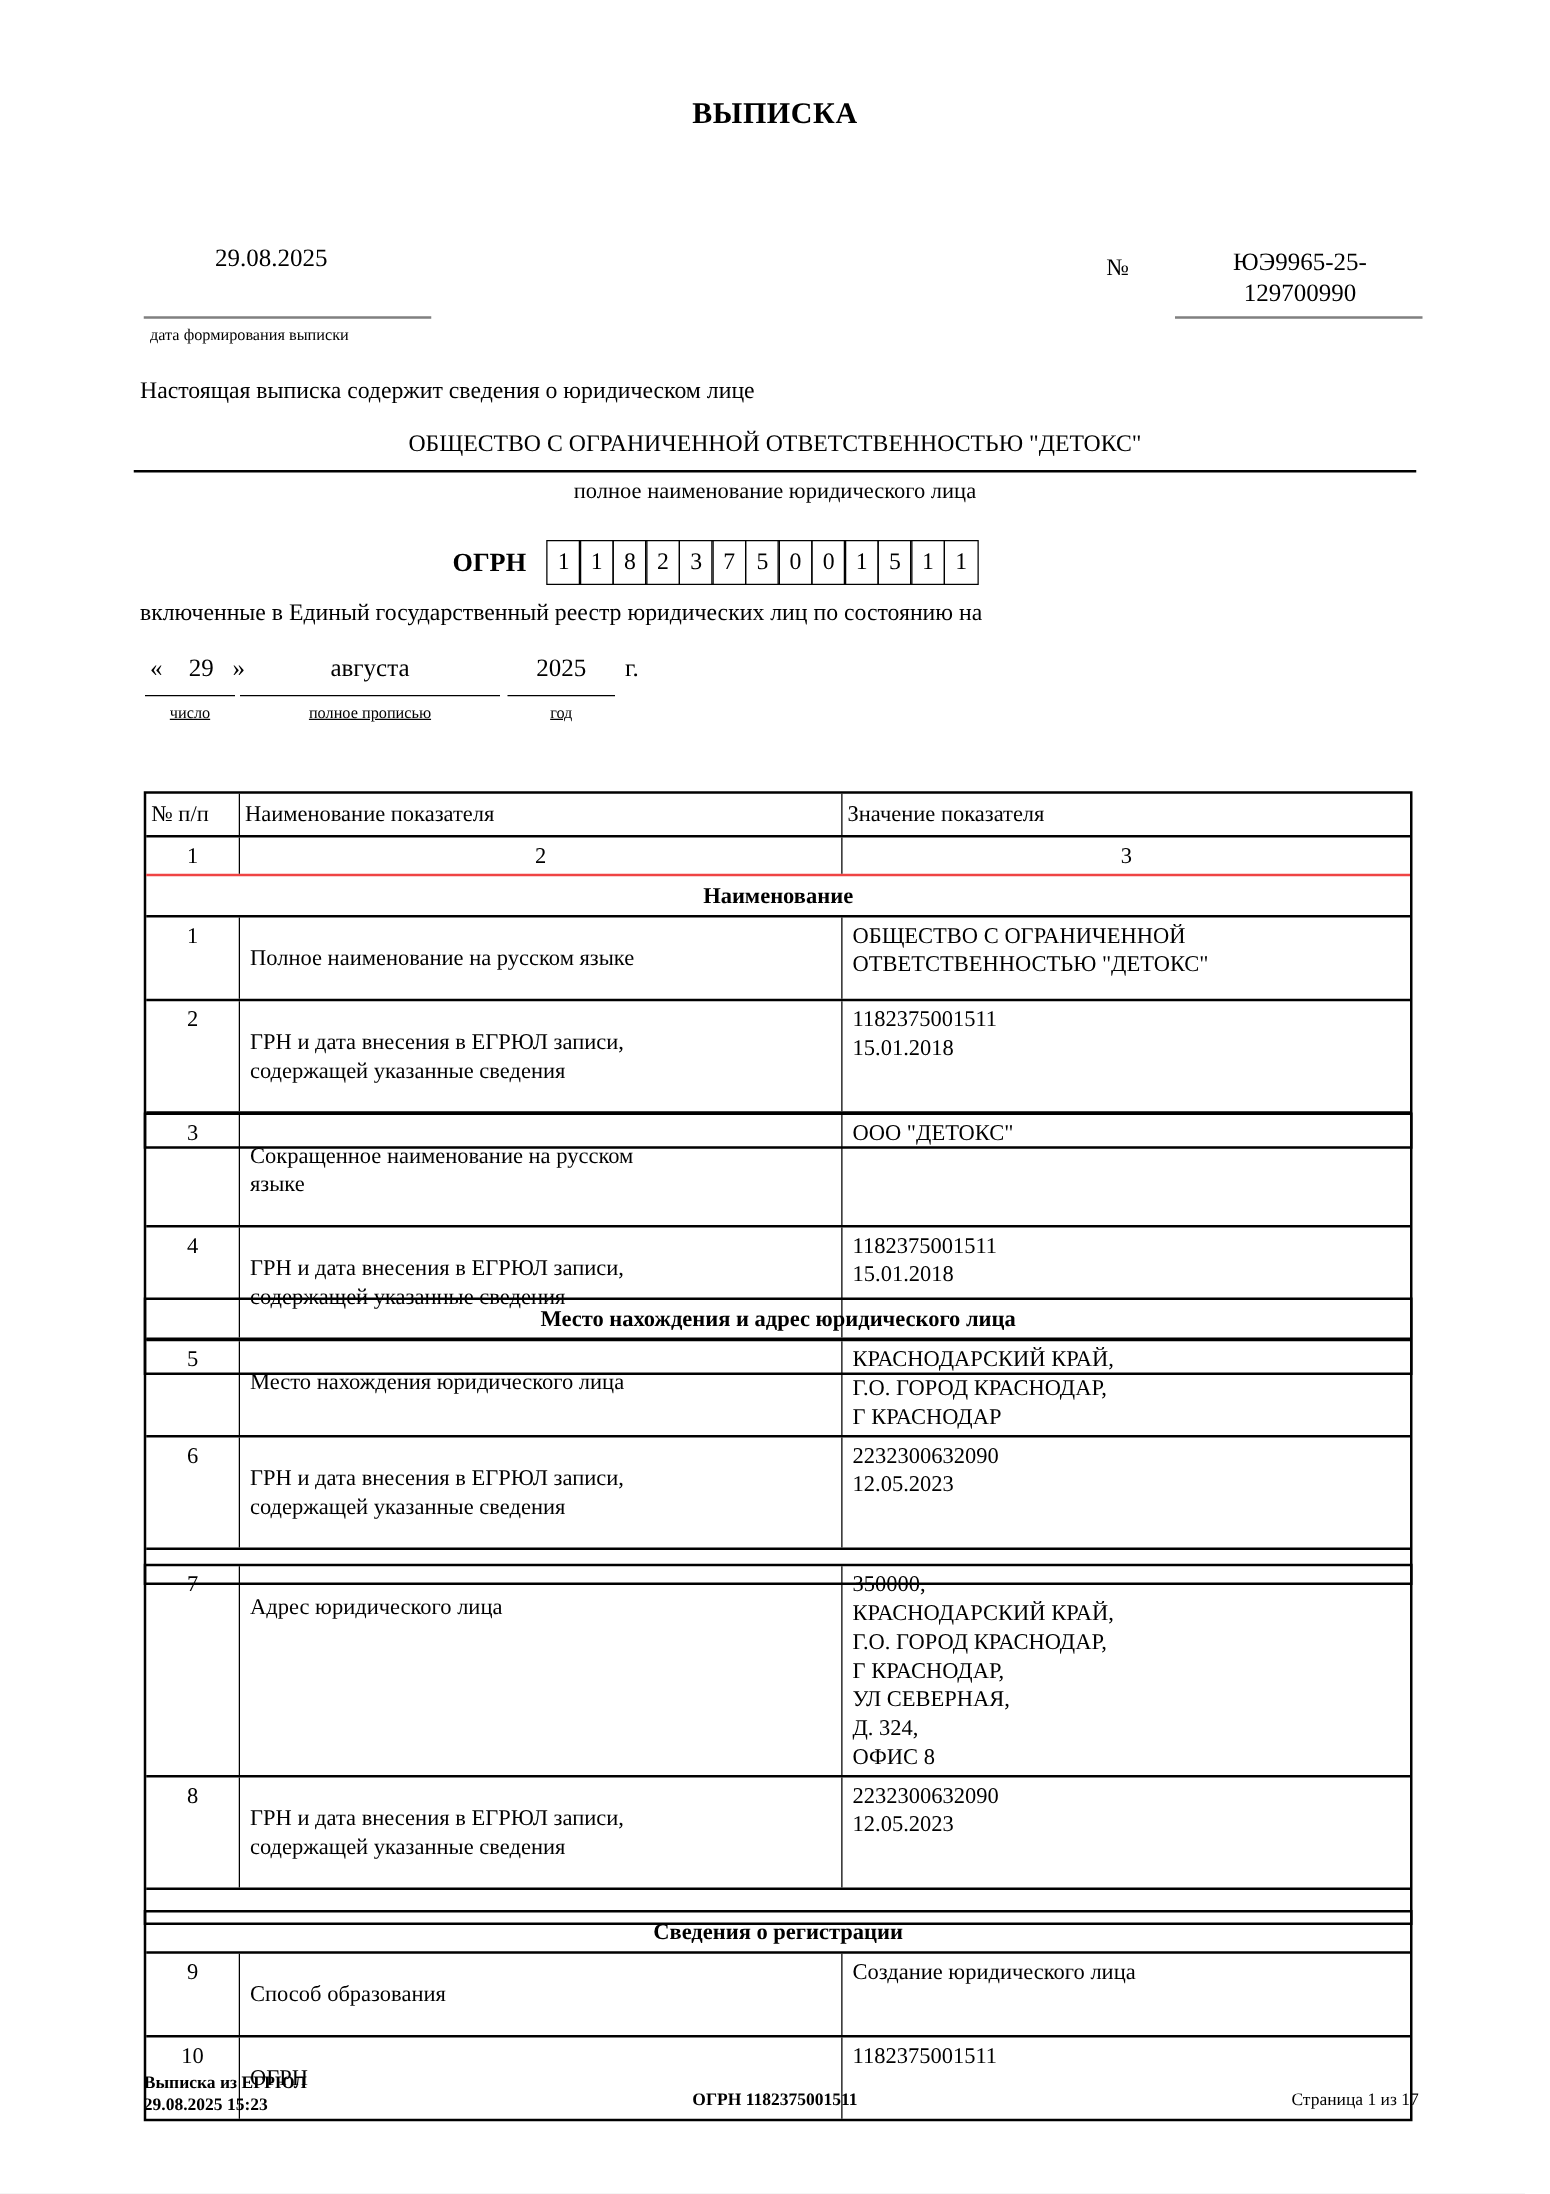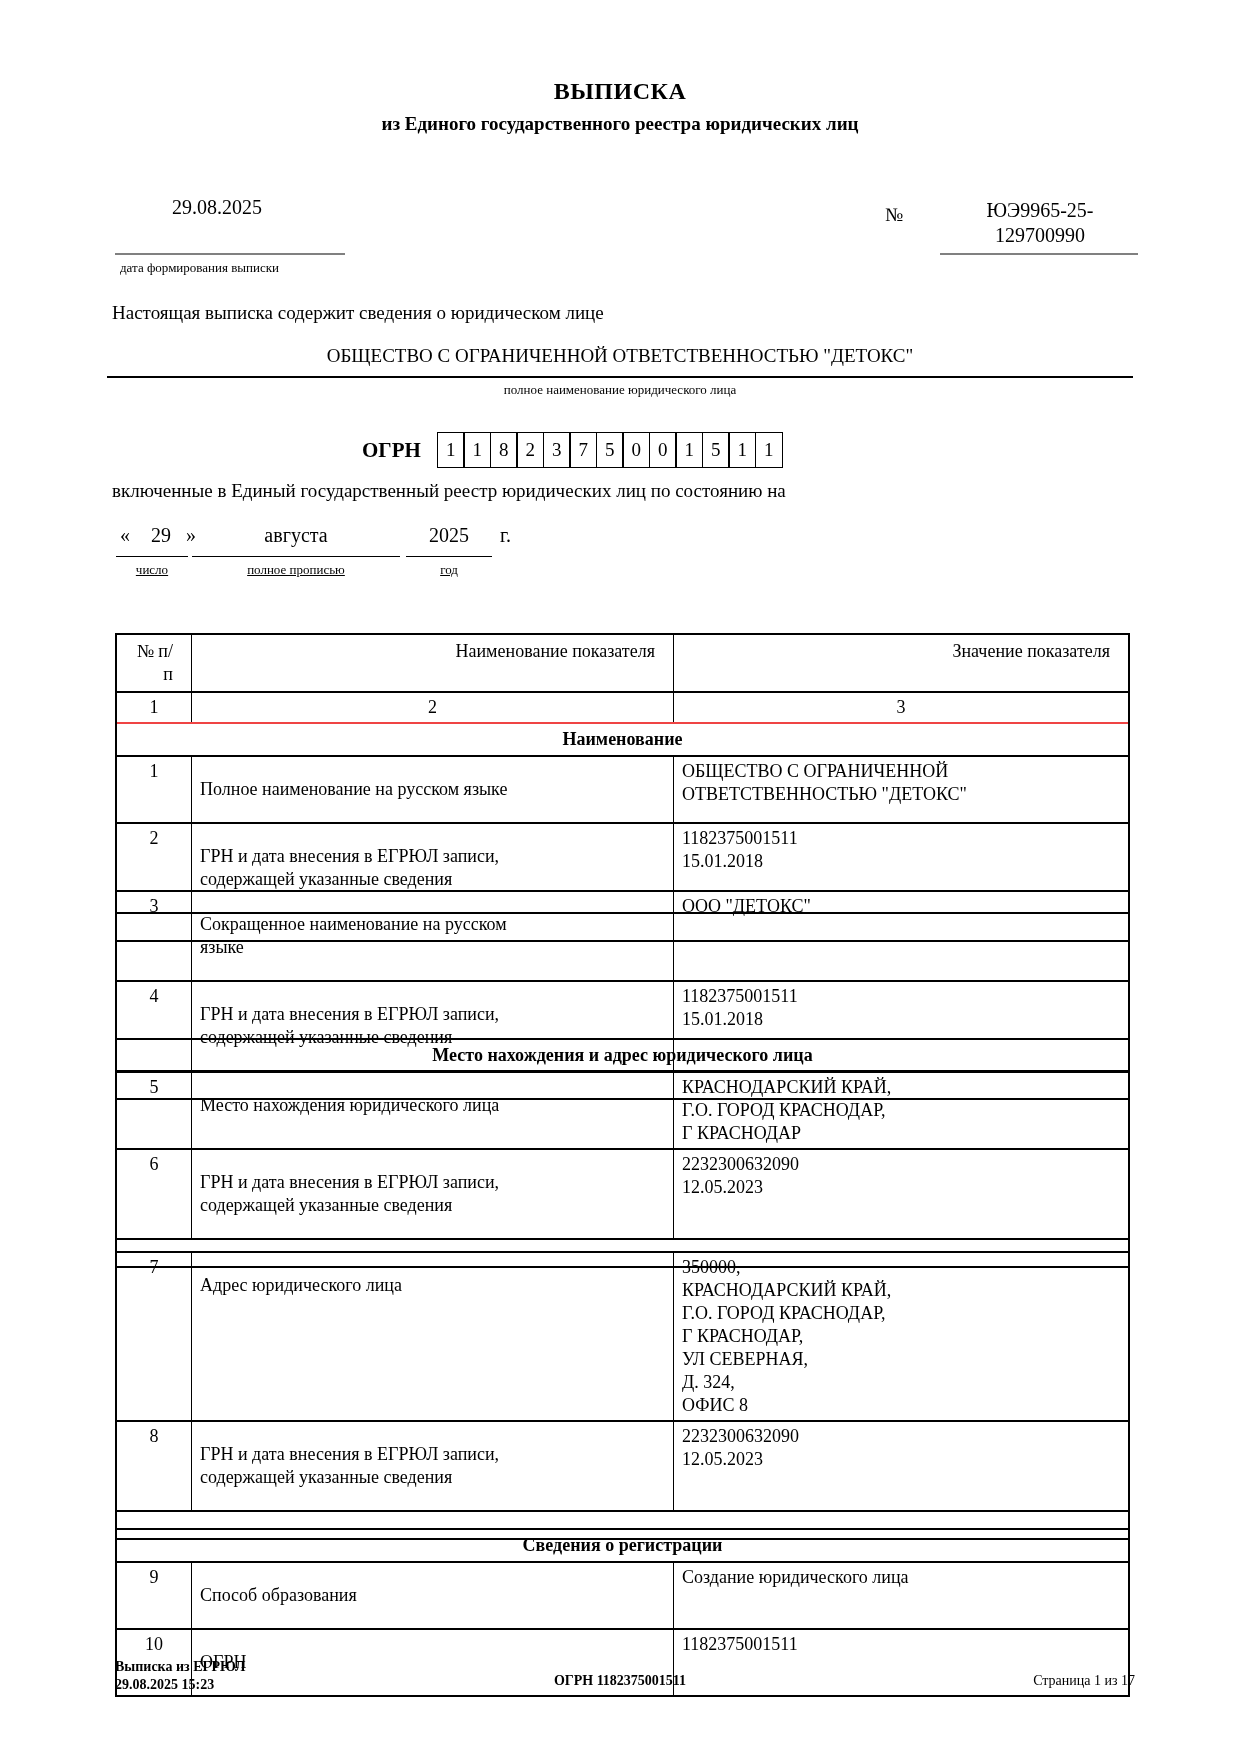--- a/index.html
+++ b/index.html
@@ -21,21 +21,21 @@
   .left-underline { top:253px; left:115px; width:230px; border-top:2px solid #808080; }
   .form-date-caption { top:260px; left:120px; font-size:13px; }
 
   .num-sign { top:204px; left:885px; font-size:19px; }
   .num-value { top:198px; left:940px; width:200px; font-size:20px; text-align:center; white-space:pre-line; line-height:1.25; }
   .right-underline { top:253px; left:940px; width:198px; border-top:2px solid #808080; }
 
   .intro-line { top:302px; left:112px; font-size:19px; }
   .company-name { top:345px; left:0; width:100%; font-size:19px; }
   .company-underline { top:376px; left:107px; width:1026px; border-top:2px solid #000; }
-  .company-caption { top:382px; left:0; width:100%; font-size:13px; }
+  .company-caption { top:382px; left:0; width:100%; font-size:18px; }
 
   .ogrn-row { top:432px; left:362px; display:flex; align-items:center; }
   .ogrn-label { font-size:21px; font-weight:bold; margin-right:16px; }
   .ogrn-boxes { display:flex; }
   .ogrn-box {
     width:28px; height:36px; box-sizing:border-box;
     border:1.5px solid #000; margin-left:-1.5px;
     display:flex; align-items:center; justify-content:center;
     font-size:19px;
   }
@@ -63,42 +63,41 @@
     box-sizing:border-box; border:2px solid #000;
     font-size:18px; line-height:1.28;
   }
   .trow { display:flex; border-top:2px solid #000; box-sizing:border-box; }
   .trow:first-child { border-top:none; }
   .c1 { width:75px; box-sizing:border-box; padding:3px 2px; text-align:center;
         border-right:1.5px solid #000; flex-shrink:0; }
   .c2 { width:482px; box-sizing:border-box; padding:21px 8px;
         border-right:1.5px solid #000; flex-shrink:0; white-space:pre-line; }
   .c3 { flex:1; box-sizing:border-box; padding:3px 8px; white-space:pre-line; }
-  .head-row .c1,.head-row .c2,.head-row .c3 { text-align:right; padding:5px 18px; }
+  .head-row .c1,.head-row .c2,.head-row .c3 { text-align:left; padding:5px 4px; }
   .nums-row .c1,.nums-row .c2,.nums-row .c3 { text-align:center; padding:3px 2px; }
   .section-row { display:block; text-align:center; font-weight:bold; padding:4px; border-top:2px solid #ef4444; }
   .spacer-row { display:block; height:26px; border-top:2px solid #000; }
 
   .tbl-a { top:633px; }
   .tbl-b { top:890px; }
   .tbl-c { top:1038px; }
   .tbl-d { top:1251px; }
   .tbl-e { top:1528px; }
 
   .footer-left { top:1658px; left:115px; font-size:14px; font-weight:bold; line-height:1.25; }
   .footer-center { top:1673px; left:0; width:100%; text-align:center; font-size:14px; font-weight:bold; }
   .footer-right { top:1673px; right:105px; font-size:14px; }
 </style>
 </head>
 <body>
 
 <div class="page">
 
   <div class="abs doc-title center">ВЫПИСКА</div>
-  <div class="abs doc-subtitle center">из Единого государственного реестра юридических лиц</div>
 
   <div class="abs form-date">29.08.2025</div>
   <div class="abs left-underline"></div>
   <div class="abs form-date-caption">дата формирования выписки</div>
 
   <div class="abs num-sign">№</div>
   <div class="abs num-value">ЮЭ9965-25-
 129700990</div>
   <div class="abs right-underline"></div>
 

